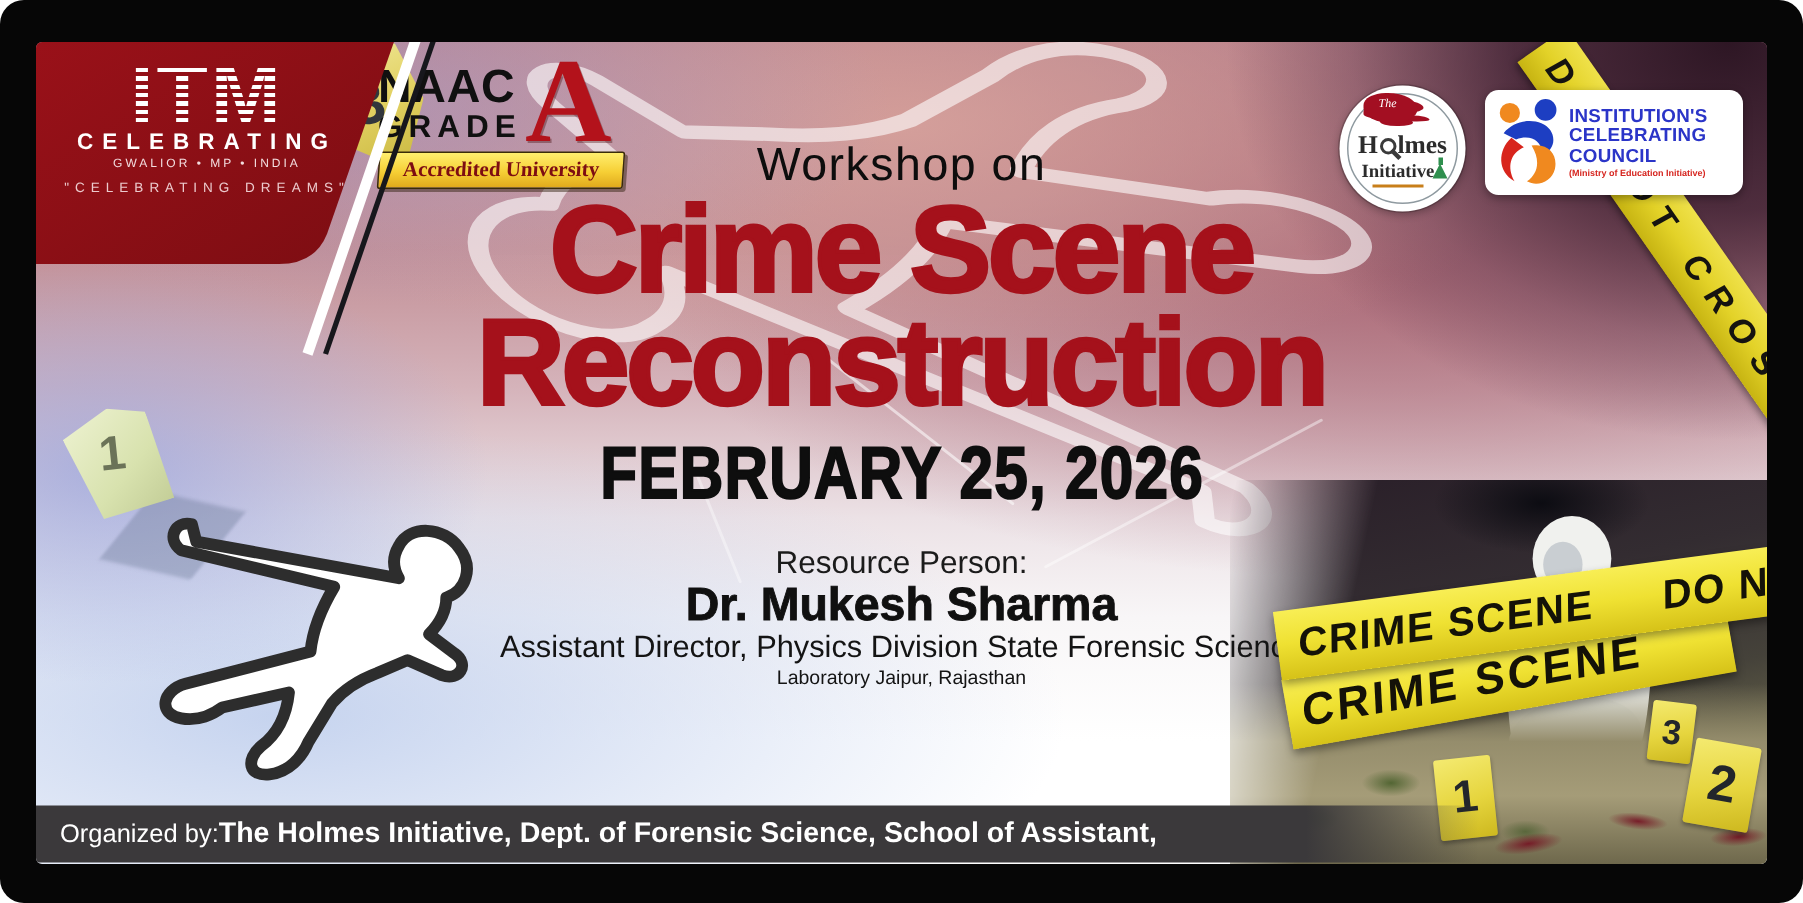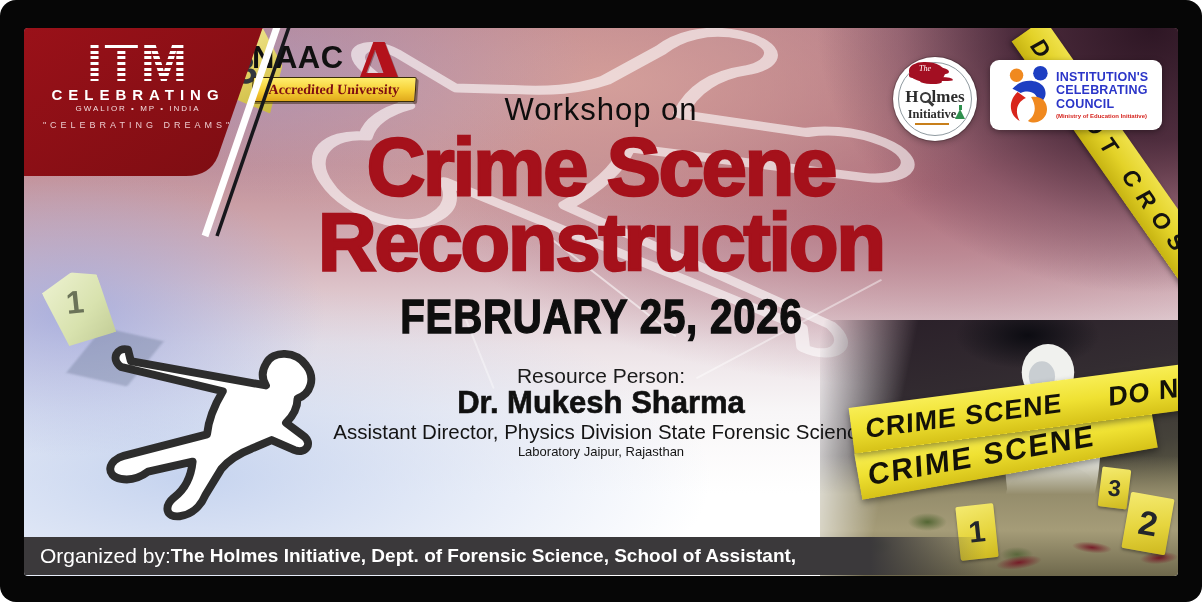--- a/index.html
+++ b/index.html
@@ -114,21 +114,21 @@
   .h-word { position:absolute; left:0; right:0; top:30px; font-family:"Liberation Serif", serif; font-weight:700; font-size:17px; color:#2c2c2c; }
   .h-mag { display:inline-block; width:11px; height:11px; border:2.2px solid #3a3a3a; border-radius:50%; position:relative; top:1px; margin:0 1px; }
   .h-mag::after { content:""; position:absolute; width:2.5px; height:8px; background:#3a3a3a; right:-3px; bottom:-6px; transform:rotate(-45deg); }
   .h-init { position:absolute; left:0; right:6px; top:50px; font-family:"Liberation Serif", serif; font-weight:600; font-size:12.5px; color:#2c2c2c; }
   .h-init::after { content:""; display:block; margin:1px auto 0; width:34px; height:1.5px; background:#c87f1a; }
   .h-flask { position:absolute; right:12px; top:52px; width:0; height:0; border-left:5px solid transparent; border-right:5px solid transparent; border-bottom:10px solid #2f8f4e; }
   .h-flask::before { content:""; position:absolute; left:-1.5px; top:-4px; width:3px; height:5px; background:#2f8f4e; }
 
   
   .iic { position:absolute; left:966px; top:32px; width:172px; height:70px; background:#ffffff; border-radius:9px; z-index:15;
-    box-shadow:0 2px 6px rgba(0,0,0,.35); display:flex; align-items:center; padding:5px 6px 5px 16px; }
+    box-shadow:0 2px 6px rgba(0,0,0,.35); display:flex; align-items:center; padding:5px 6px 5px 6px; }
   .iic-glyph { width:46px; height:58px; flex:0 0 auto; }
   .iic-text { margin-left:4px; line-height:1.08; }
   .iic-line { font-size:12.5px; font-weight:700; color:#2b35c8; letter-spacing:0.2px; }
   .iic-sub { margin-top:2px; font-size:6px; font-weight:700; color:#d6251f; }
 
   
   .txtcol { position:absolute; left:0; right:0; top:0; z-index:20; text-align:center; pointer-events:none; }
   .kicker { position:absolute; left:0; right:0; top:64px; font-size:31px; font-weight:400; color:#0d0d0d; letter-spacing:1px; }
   .title1 { position:absolute; left:0; right:0; top:99px;  font-size:81px; font-weight:700; letter-spacing:-2px; color:#A5111B; -webkit-text-stroke:2.6px #A5111B; line-height:1; }
   .title2 { position:absolute; left:0; right:0; top:174px; font-size:81px; font-weight:700; letter-spacing:-2px; color:#A5111B; -webkit-text-stroke:2.6px #A5111B; line-height:1; }
@@ -136,21 +136,21 @@
   .date-line span { display:inline-block; transform:scaleX(0.82); letter-spacing:1px; }
   .res-label { position:absolute; left:0; right:0; top:336px; font-size:21px; color:#1b1b1b; }
   .res-name  { position:absolute; left:0; right:0; top:357px; font-size:31px; font-weight:700; color:#101010; -webkit-text-stroke:0.6px #101010; }
   .res-l1 { position:absolute; left:0; right:0; top:392px; font-size:20.5px; color:#141414; }
   .res-l2 { position:absolute; left:0; right:0; top:416px; font-size:13px; color:#141414; }
 
   
   .footer-bar { position:absolute; left:0; top:509px; width:962px; height:38px; z-index:40;
     background:linear-gradient(90deg, #3b393b 0%, #3b393b 88%, rgba(59,57,59,0) 100%);
     display:flex; align-items:center; padding-left:16px; white-space:nowrap; }
-  .footer-bar .f-reg { font-size:21px; color:#ffffff; }
+  .footer-bar .f-reg { font-size:17px; color:#ffffff; }
   .footer-bar .f-bold { font-size:19px; font-weight:700; color:#ffffff; }
 
   .inv-svg { position:absolute; left:155px; top:18px; width:152px; height:212px; }
 </style>
 </head>
 <body>
 
 <div class="canvas">
   <div class="poster">
 
@@ -231,20 +231,21 @@
     </svg>
     <div class="itm-text">
       <div class="itm-acronym">ITM</div>
       <div class="itm-univ">CELEBRATING</div>
       <div class="itm-loc">GWALIOR • MP • INDIA</div>
       <div class="itm-tag">"CELEBRATING DREAMS"</div>
     </div>
 
     <div class="naac">
       <div class="naac-name">NAAC</div>
+      <div class="naac-grade">GRADE</div>
       <div class="naac-a">A</div>
       <div class="naac-banner">
         <span>Accredited University</span>
       </div>
     </div>
 
     <div class="holmes">
       <div class="h-ring"></div>
       <div class="h-splat"></div>
       <div class="h-the">The</div>

